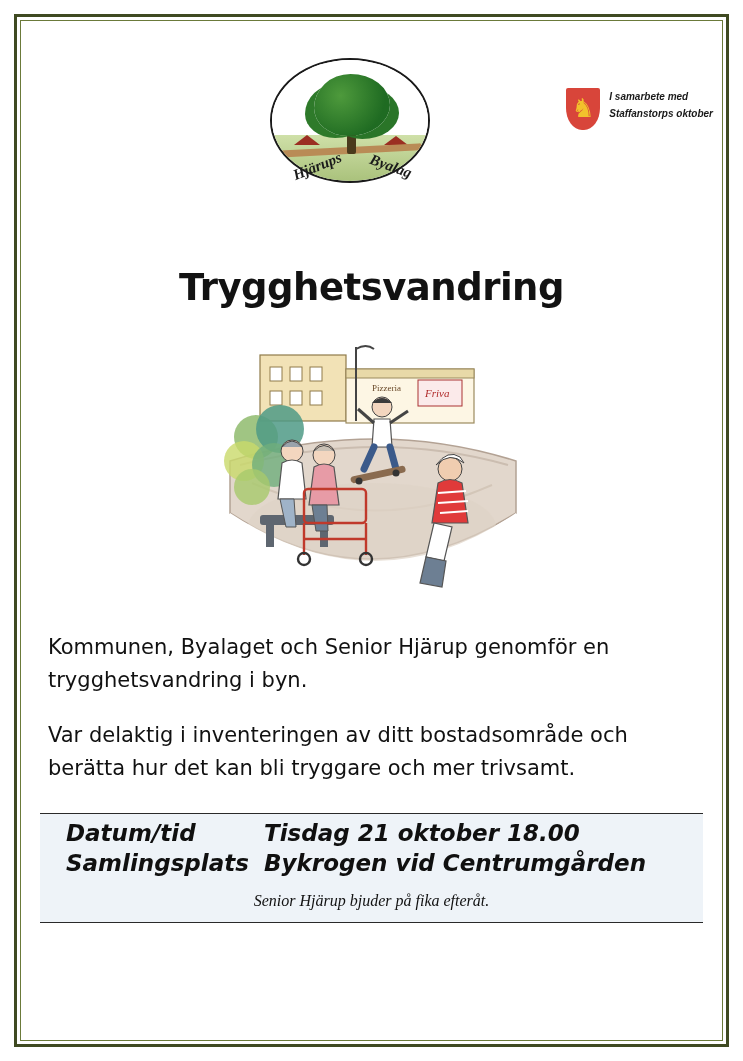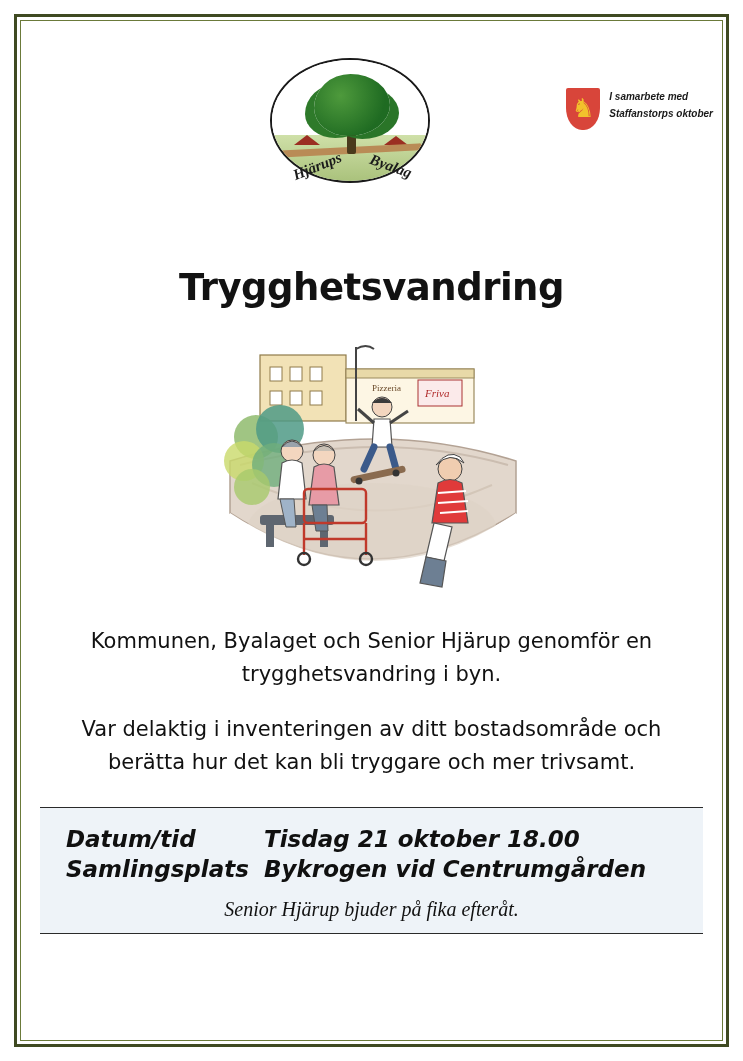--- a/index.html
+++ b/index.html
@@ -207,41 +207,41 @@
   .illustration {
     position: relative;
     width: 300px;
     height: 270px;
     margin: 24px auto 0 auto;
   }
   .illustration svg { display: block; }
 
   
   .body-block {
-    margin-top: 22px;
-    text-align: center;
+    margin-top: 28px;
+    text-align: left;
   }
   .para {
     font-family: "DejaVu Sans", sans-serif;
     font-size: 21px;
     line-height: 33px;
     color: #111111;
     margin: 0 18px;
   }
   .para + .para {
     margin-top: 22px;
   }
 
   
   .infobox {
     margin: 28px 10px 0 10px;
     background: #eef3f8;
     border-top: 1px solid #2a2a2a;
     border-bottom: 1px solid #2a2a2a;
-    padding: 16px 0 12px 0;
+    padding: 4px 0 12px 0;
   }
   .info-row {
     display: flex;
     font-family: "DejaVu Sans", sans-serif;
     font-weight: bold;
     font-style: italic;
     font-size: 23px;
     color: #101010;
     padding: 2px 0 2px 26px;
   }
@@ -249,21 +249,21 @@
     width: 198px;
     flex: 0 0 auto;
   }
   .info-value {
     flex: 1 1 auto;
   }
   .info-note {
     text-align: center;
     font-family: "Liberation Serif", serif;
     font-style: italic;
-    font-size: 20px;
+    font-size: 16px;
     color: #111111;
     margin-top: 14px;
   }
 </style>
 </head>
 <body>
 
 <div class="poster">
   <div class="frame-outer"></div>
   <div class="frame-inner"></div>

